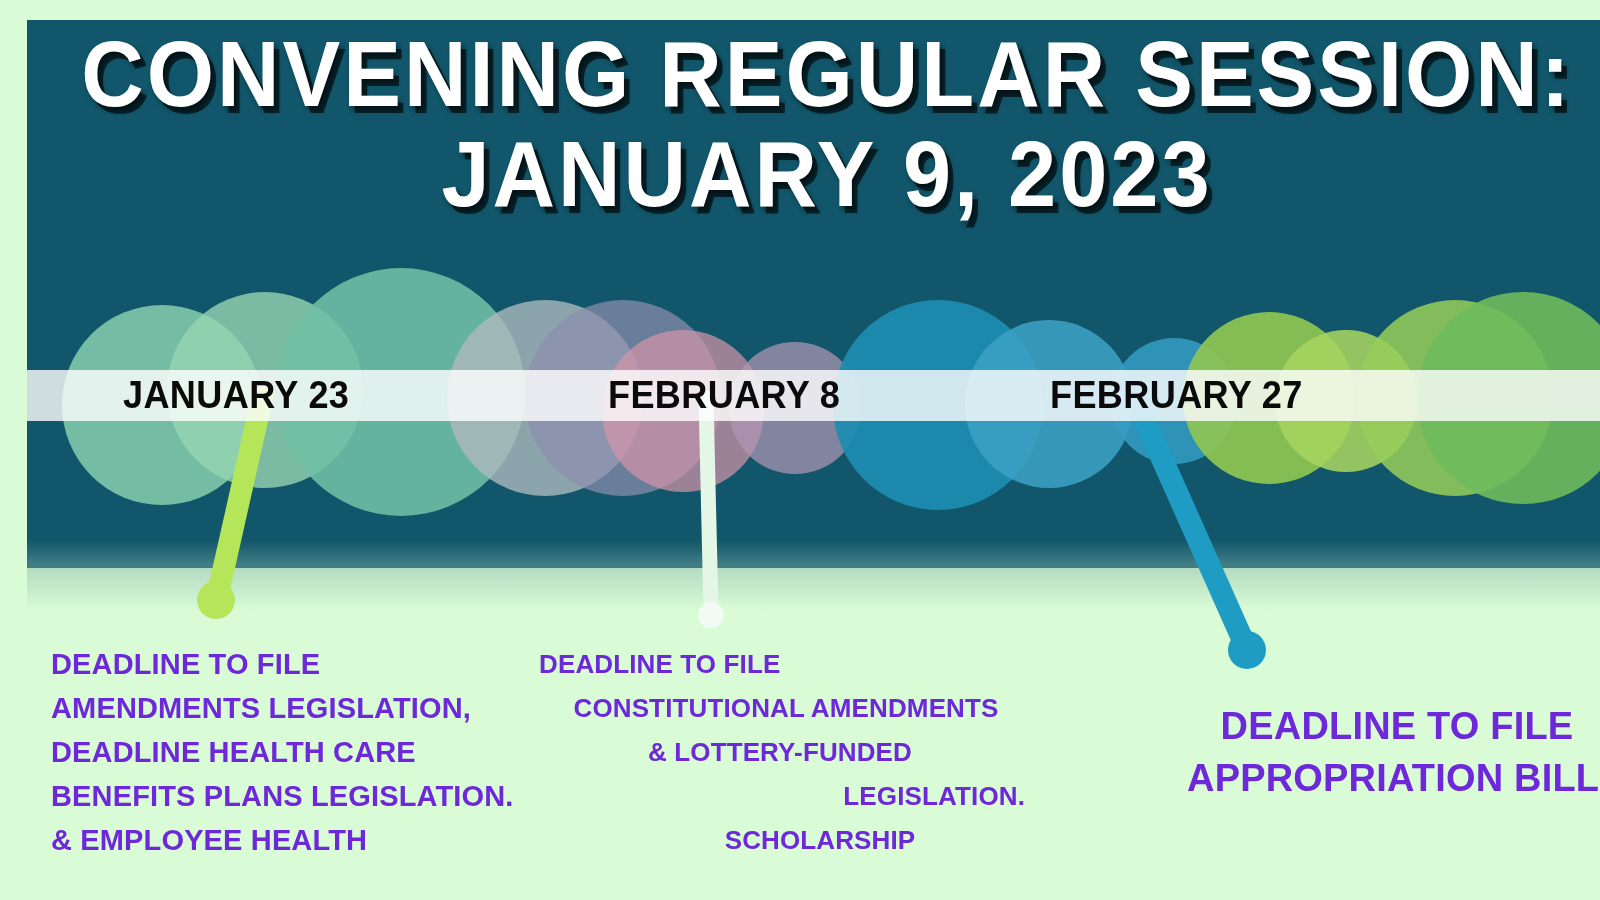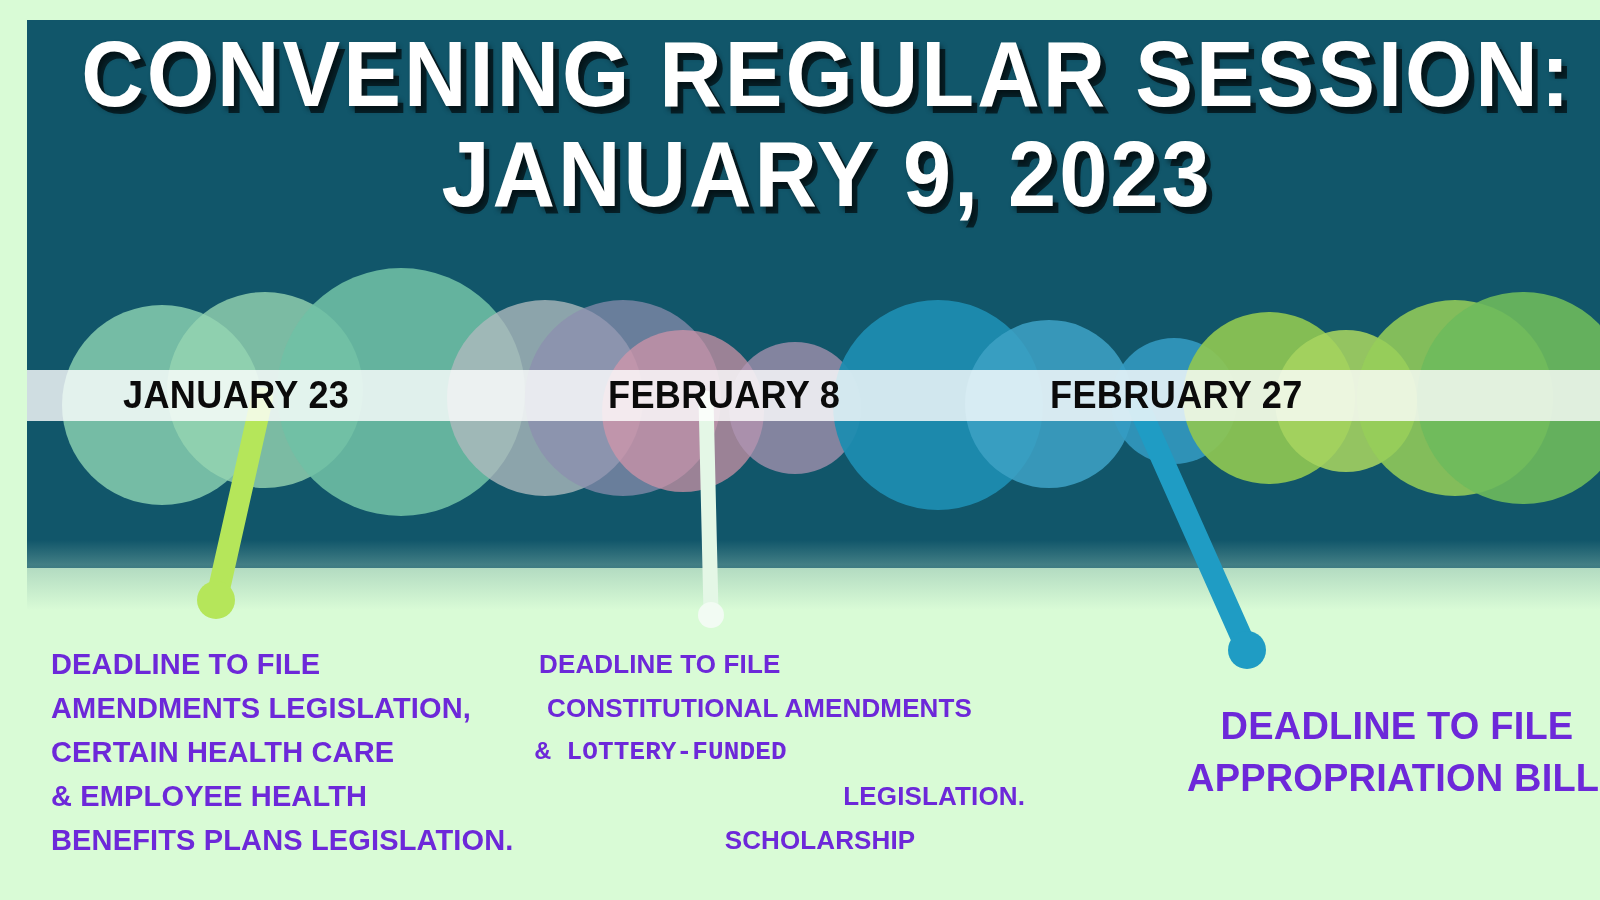--- a/index.html
+++ b/index.html
@@ -69,22 +69,22 @@
     position:absolute;color:#6d28d9;
     font-family:"Liberation Sans",sans-serif;font-weight:700;
     letter-spacing:.005em;
   }
   .block .ln{display:block;white-space:nowrap;}
 
   .blk1{left:24px;top:642px;font-size:29px;line-height:44px;text-align:left;}
   .blk2{left:498px;top:642px;width:500px;font-size:26px;line-height:44px;}
   .blk2 .ln{display:block;}
   .blk2 .a1{text-align:left;padding-left:14px;}
-  .blk2 .a2{text-align:left;padding-left:22px;}
-  .blk2 .a3{text-align:left;padding-left:10px;font-family:Liberation Mono, monospace;}
+  .blk2 .a2{text-align:center;padding-left:22px;}
+  .blk2 .a3{text-align:center;padding-left:10px;}
   .blk2 .a4{text-align:center;padding-left:90px;}
   .blk2 .a5{text-align:right;}
   .blk3{left:1160px;top:700px;width:420px;font-size:38px;line-height:52px;text-align:center;}
 </style>
 </head>
 <body>
 
 <div id="stage">
 
   <div class="hero">
@@ -131,23 +131,23 @@
   <div class="band"></div>
   <div class="band-labels">
     <div class="date d1">JANUARY 23</div>
     <div class="date d2">FEBRUARY 8</div>
     <div class="date d3">FEBRUARY 27</div>
   </div>
 
   <div class="block blk1">
     <span class="ln">DEADLINE TO FILE</span>
     <span class="ln">AMENDMENTS LEGISLATION,</span>
-    <span class="ln">CERTAIN HEALTH CARE</span>
+    <span class="ln">DEADLINE HEALTH CARE</span>
+    <span class="ln">BENEFITS PLANS LEGISLATION.</span>
     <span class="ln">&amp; EMPLOYEE HEALTH</span>
-    <span class="ln">BENEFITS PLANS LEGISLATION.</span>
   </div>
 
   <div class="block blk2">
     <span class="ln a1">DEADLINE TO FILE</span>
     <span class="ln a2">CONSTITUTIONAL AMENDMENTS</span>
     <span class="ln a3">&amp; LOTTERY-FUNDED</span>
     <span class="ln a5">LEGISLATION.</span>
     <span class="ln a4">SCHOLARSHIP</span>
   </div>
 

